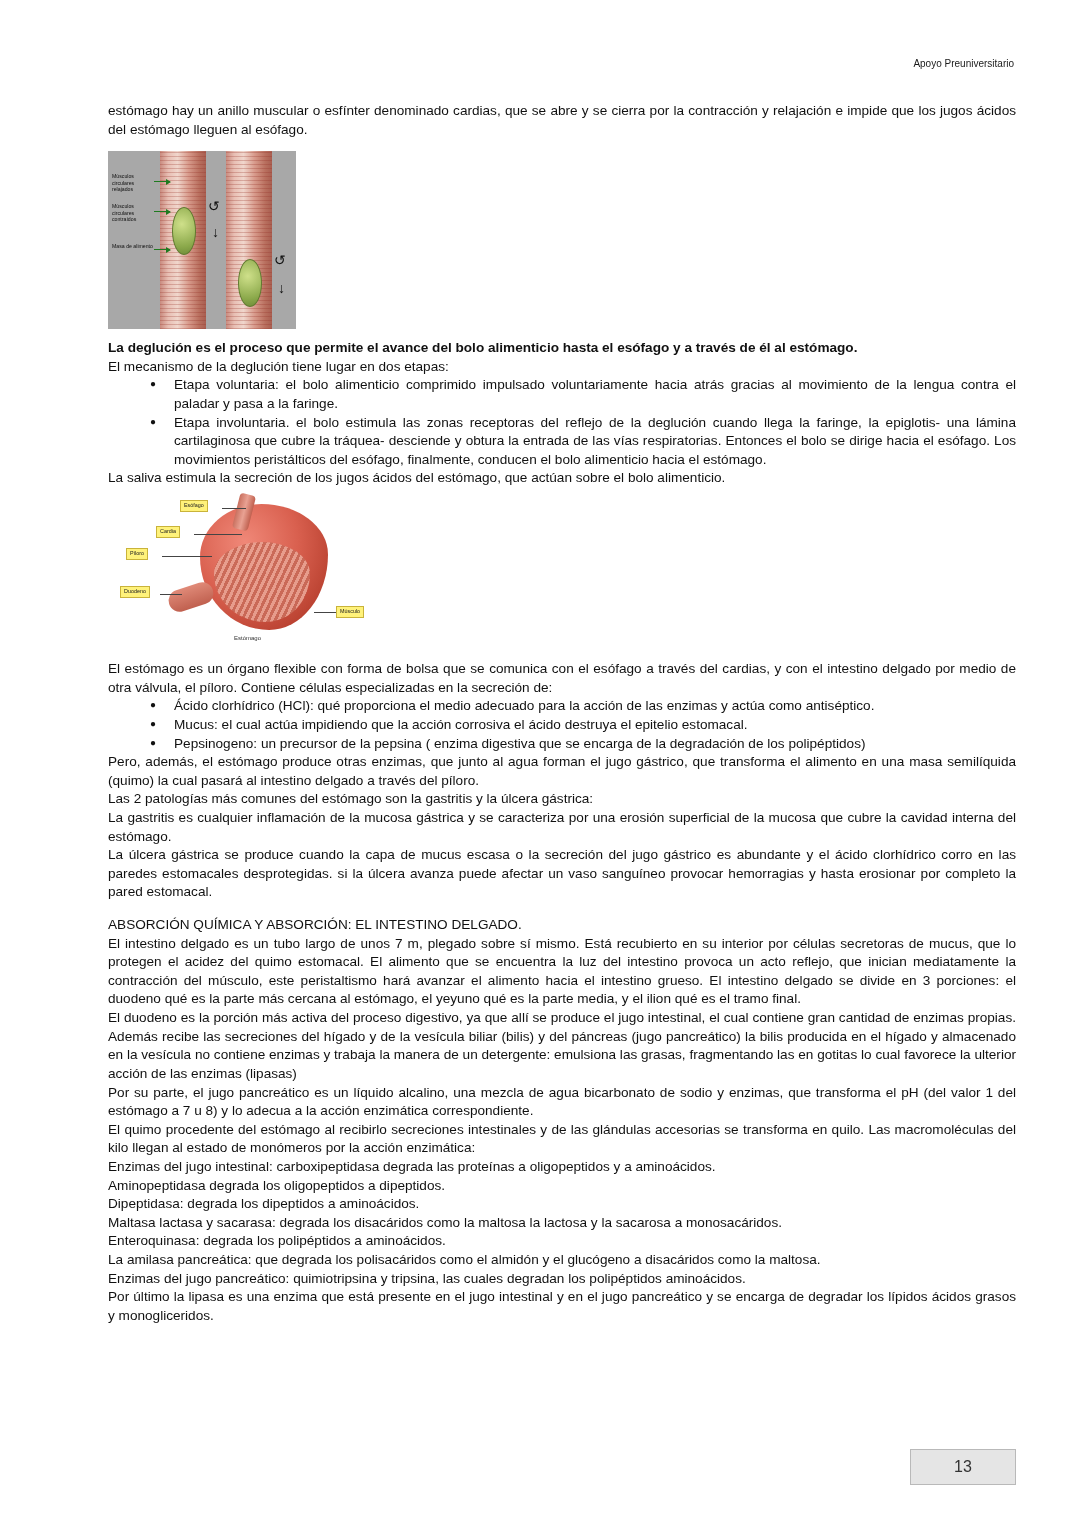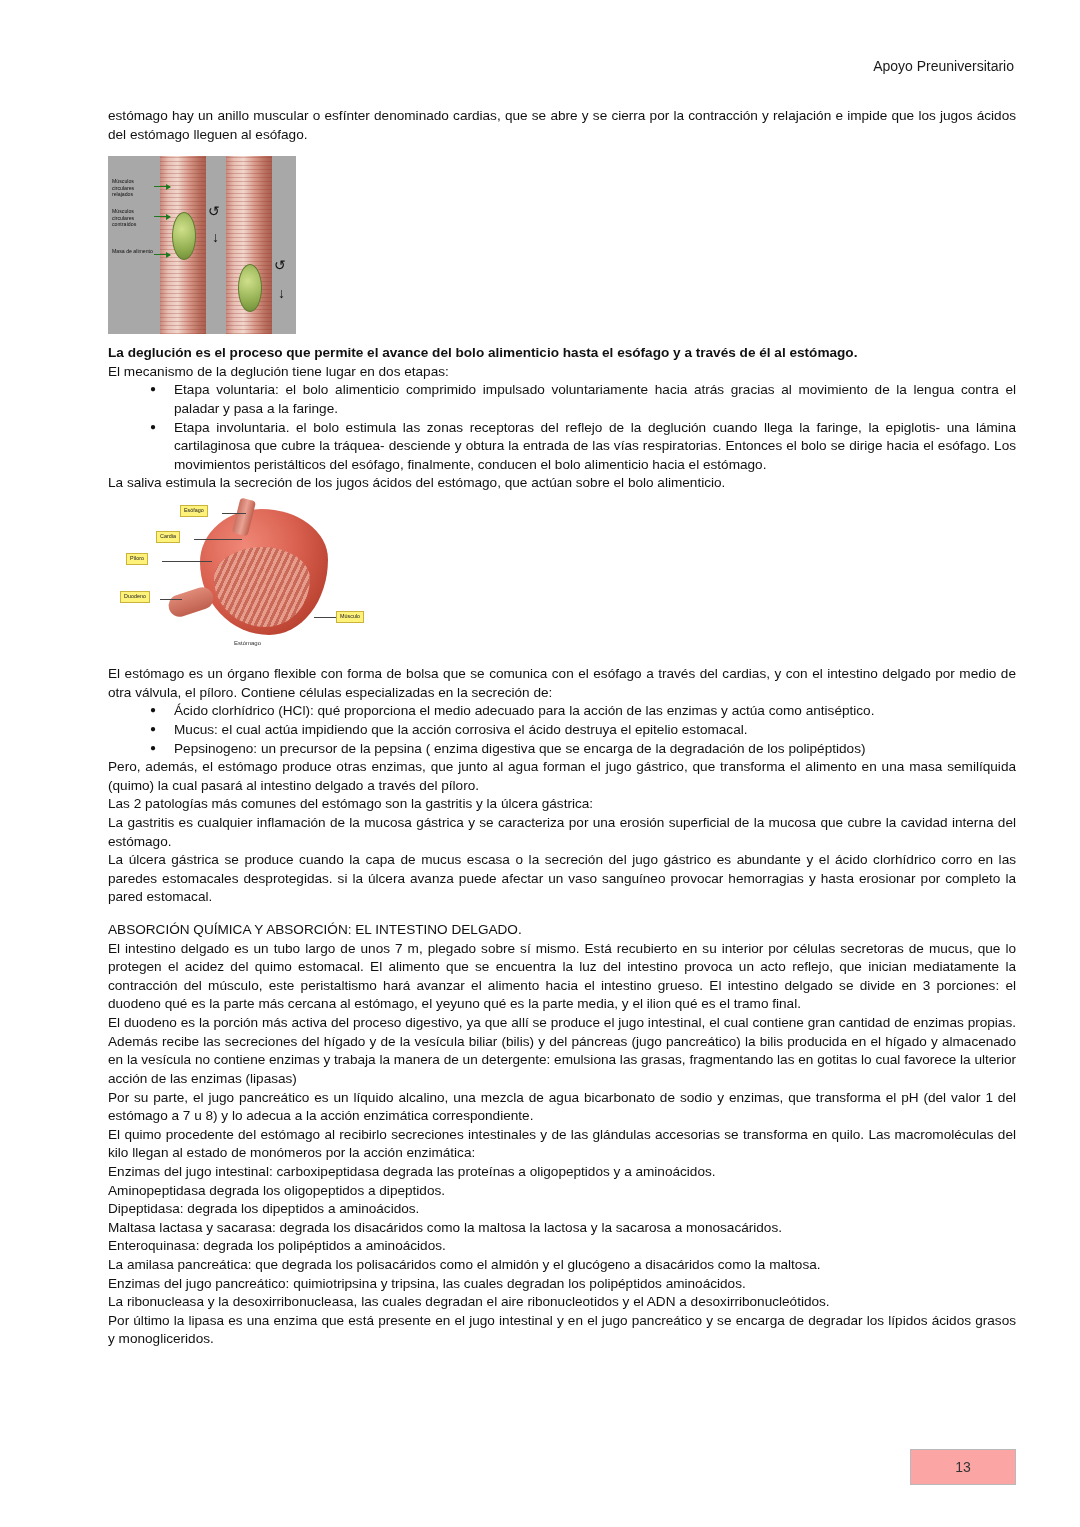--- a/index.html
+++ b/index.html
@@ -17,21 +17,21 @@
   .page {
     width: 1080px;
     min-height: 1527px;
     position: relative;
     box-sizing: border-box;
     padding: 0 64px;
   }
   .header {
     padding-top: 58px;
     text-align: right;
-    font-size: 14px;
+    font-size: 10px;
     color: #1a1a1a;
     padding-right: 2px;
   }
   .header-rule {
     margin-top: 10px;
     border-bottom: 1px solid #ffffff;
   }
   .content {
     margin-top: 22px;
     font-size: 13.6px;
@@ -217,23 +217,23 @@
   .page-number-box {
     position: absolute;
     right: 64px;
     top: 0;
     width: 104px;
     height: 34px;
     border: 1px solid #b9b9b9;
     display: flex;
     align-items: center;
     justify-content: center;
-    font-size: 14px;
+    font-size: 16px;
     color: #333;
-    background: #fca5a5;
+    background: #e5e5e5;
   }
   .spacer-line { height: 14px; }
 </style>
 </head>
 <body>
 
 <div class="page">
 
   <div class="header">
     <span>Apoyo Preuniversitario</span>
@@ -324,21 +324,20 @@
     <p class="just">Por su parte, el jugo pancreático es un líquido alcalino, una mezcla de agua bicarbonato de sodio y enzimas, que transforma el pH (del valor 1 del estómago a 7 u 8) y lo adecua a la acción enzimática correspondiente.</p>
     <p class="just">El quimo procedente del estómago al recibirlo secreciones intestinales y de las glándulas accesorias se transforma en quilo. Las macromoléculas del kilo llegan al estado de monómeros por la acción enzimática:</p>
 
     <p class="left">Enzimas del jugo intestinal: carboxipeptidasa degrada las proteínas a oligopeptidos y a aminoácidos.</p>
     <p class="left">Aminopeptidasa degrada los oligopeptidos a dipeptidos.</p>
     <p class="left">Dipeptidasa: degrada los dipeptidos a aminoácidos.</p>
     <p class="left">Maltasa lactasa y sacarasa: degrada los disacáridos como la maltosa la lactosa y la sacarosa a monosacáridos.</p>
     <p class="left">Enteroquinasa: degrada los polipéptidos a aminoácidos.</p>
     <p class="left">La amilasa pancreática: que degrada los polisacáridos como el almidón y el glucógeno a disacáridos como la maltosa.</p>
     <p class="left">Enzimas del jugo pancreático: quimiotripsina y tripsina, las cuales degradan los polipéptidos aminoácidos.</p>
-    <p class="left">La ribonucleasa y la desoxirribonucleasa, las cuales degradan el aire ribonucleotidos y el ADN a desoxirribonucleótidos.</p>
     <p class="just">Por último la lipasa es una enzima que está presente en el jugo intestinal y en el jugo pancreático y se encarga de degradar los lípidos ácidos grasos y monogliceridos.</p>
 
   </div>
 
   <div class="footer">
     <div class="footer-rule"></div>
     <div class="page-number-box">13</div>
   </div>
 
 </div>

